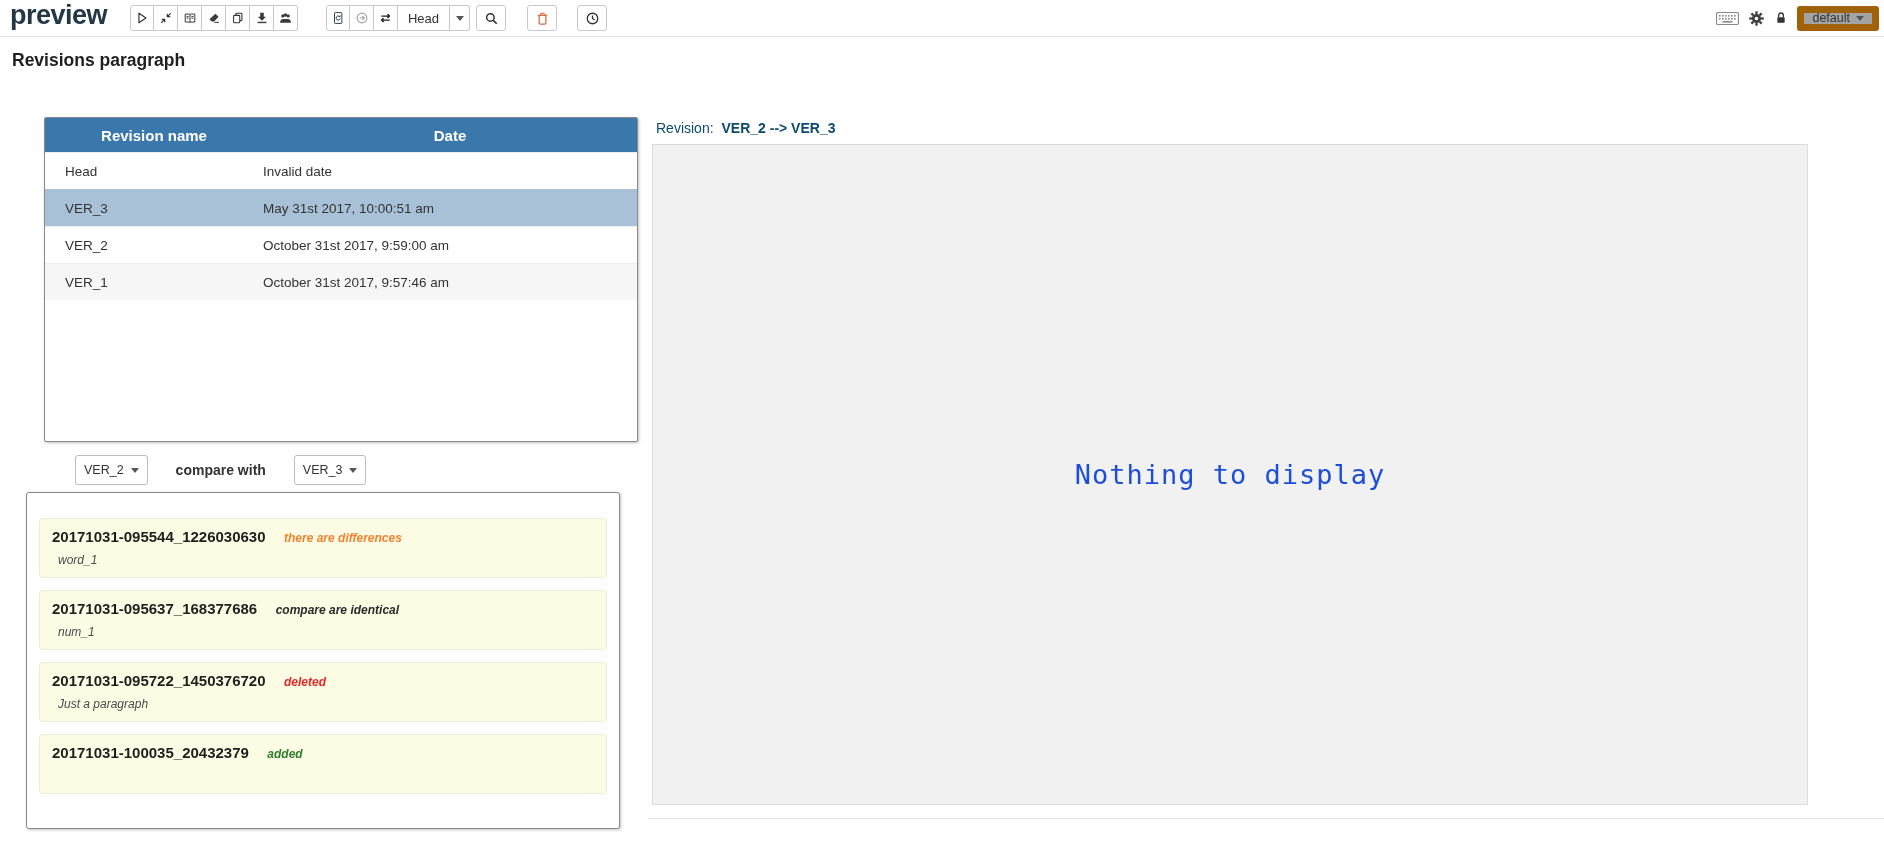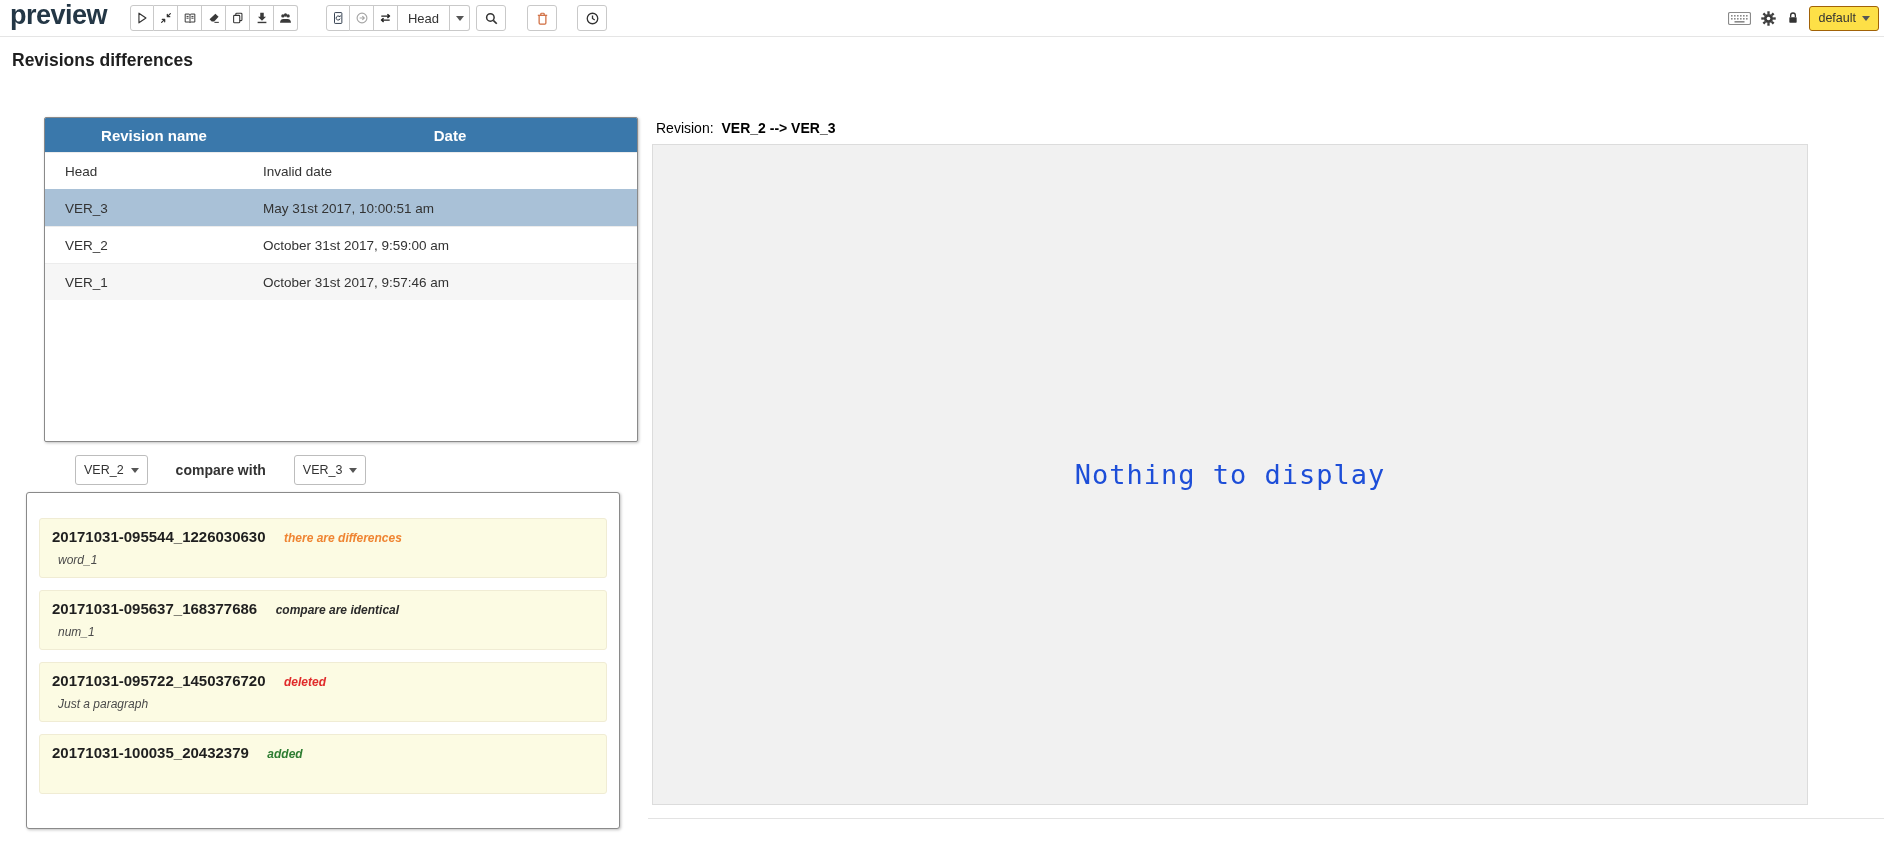--- a/index.html
+++ b/index.html
@@ -10,21 +10,21 @@
   .topbar { position:absolute; top:0; left:0; right:0; height:37px; background:#fff; border-bottom:1px solid #e5e5e5; }
   .logo { position:absolute; left:10px; top:0px; font-size:27px; font-weight:700; color:#243746; letter-spacing:-0.5px; }
   .btn-group { position:absolute; top:5px; display:flex; }
   .tb-btn { min-width:24px; height:26px; background:#fff; border:1px solid #c9c9c9; border-left:none; display:flex; align-items:center; justify-content:center; cursor:pointer; padding:0 2px; }
   .btn-group .tb-btn:first-child { border-left:1px solid #c9c9c9; border-radius:3px 0 0 3px; }
   .btn-group .tb-btn:last-child { border-radius:0 3px 3px 0; }
   .tb-single { position:absolute; top:5px; width:30px; height:26px; background:#fff; border:1px solid #c9c9c9; border-radius:3px; display:flex; align-items:center; justify-content:center; cursor:pointer; }
   .head-btn { min-width:52px; font-size:13px; color:#333; }
   .caret { width:0; height:0; border-left:4px solid transparent; border-right:4px solid transparent; border-top:5px solid #555; display:inline-block; }
   .top-right { position:absolute; right:5px; top:5px; height:26px; display:flex; align-items:center; gap:9px; }
-  .profile-btn { height:25px; border:1px solid #a16207; border-radius:3px; background:#fde047; display:flex; align-items:center; gap:6px; padding:0 8px; font-size:12.5px; color:#333; cursor:pointer; }
+  .profile-btn { height:25px; border:7px solid #a16207; border-radius:3px; background:#a3a3a3; display:flex; align-items:center; gap:6px; padding:0 8px; font-size:12.5px; color:#333; cursor:pointer; }
 
   
   .page-title { position:absolute; left:12px; top:50px; font-size:17.5px; font-weight:700; color:#1f1f1f; }
 
   
   .rev-table { position:absolute; left:44px; top:117px; width:594px; height:325px; background:#fff; border:1px solid #8a8a8a; border-radius:2px; box-shadow:1px 1px 3px rgba(0,0,0,0.25); overflow:hidden; }
   .rev-head { display:flex; height:34px; background:#3a78ab; color:#fff; font-weight:700; font-size:15px; align-items:center; }
   .rev-head .c1 { width:218px; text-align:center; }
   .rev-head .c2 { flex:1; text-align:center; }
   .rev-row { display:flex; height:37px; align-items:center; font-size:13.5px; color:#333; border-top:1px solid #ececec; cursor:pointer; background:#fff; }
@@ -44,21 +44,21 @@
   .doc-card { height:60px; background:#fcfbe3; border:1px solid #f0ecd4; border-radius:3px; margin-bottom:10px; padding:9px 12px; cursor:pointer;margin-top:12px; }
   .doc-title { font-size:15px; font-weight:700; color:#1f1f1f; display:inline; }
   .doc-status { font-size:12px; font-style:italic; font-weight:700; margin-left:14px; }
   .doc-status.differences { color:#ef8432; }
   .doc-status.identical { color:#2b2b2b; }
   .doc-status.deleted { color:#e02b2b; }
   .doc-status.added { color:#2e7d32; }
   .doc-sub { font-size:12px; font-style:italic; color:#4a4a4a; margin-top:7px; padding-left:6px; }
 
   
-  .diff-header { position:absolute; left:656px; top:120px; font-size:14px; color:#000000; }
+  .diff-header { position:absolute; left:656px; top:120px; font-size:14px; color:#0c4a6e; }
   .diff-header b { margin-left:4px; }
   .diff-panel { position:absolute; left:652px; top:144px; width:1156px; height:661px; background:#f1f1f1; border:1px solid #dcdcdc; display:flex; align-items:center; justify-content:center; }
   .nothing { font-family:"DejaVu Sans Mono", monospace; font-size:27px; color:#1d4ed8; letter-spacing:1px; }
   .right-divider { position:absolute; left:648px; right:0; top:818px; border-top:1px solid #e3e3e3; }
 
   svg { display:block; }
 </style>
 </head>
 <body>
 
@@ -227,21 +227,21 @@
           <rect x="3.8" y="7" width="8.4" height="6.5" rx="0.8" fill="#333"></rect>
         </svg>
       </span>
     <div class="profile-btn">
       <span>default</span>
       <span class="caret"></span>
     </div>
   </div>
 </div>
 
-<div class="page-title">Revisions differences</div>
+<div class="page-title">Revisions paragraph</div>
 
 <div class="rev-table">
   <div class="rev-head">
     <div class="c1">Revision name</div>
     <div class="c2">Date</div>
   </div>
   <div class="rev-row">
     <div class="c1">Head</div>
     <div class="c2">Invalid date</div>
   </div>

